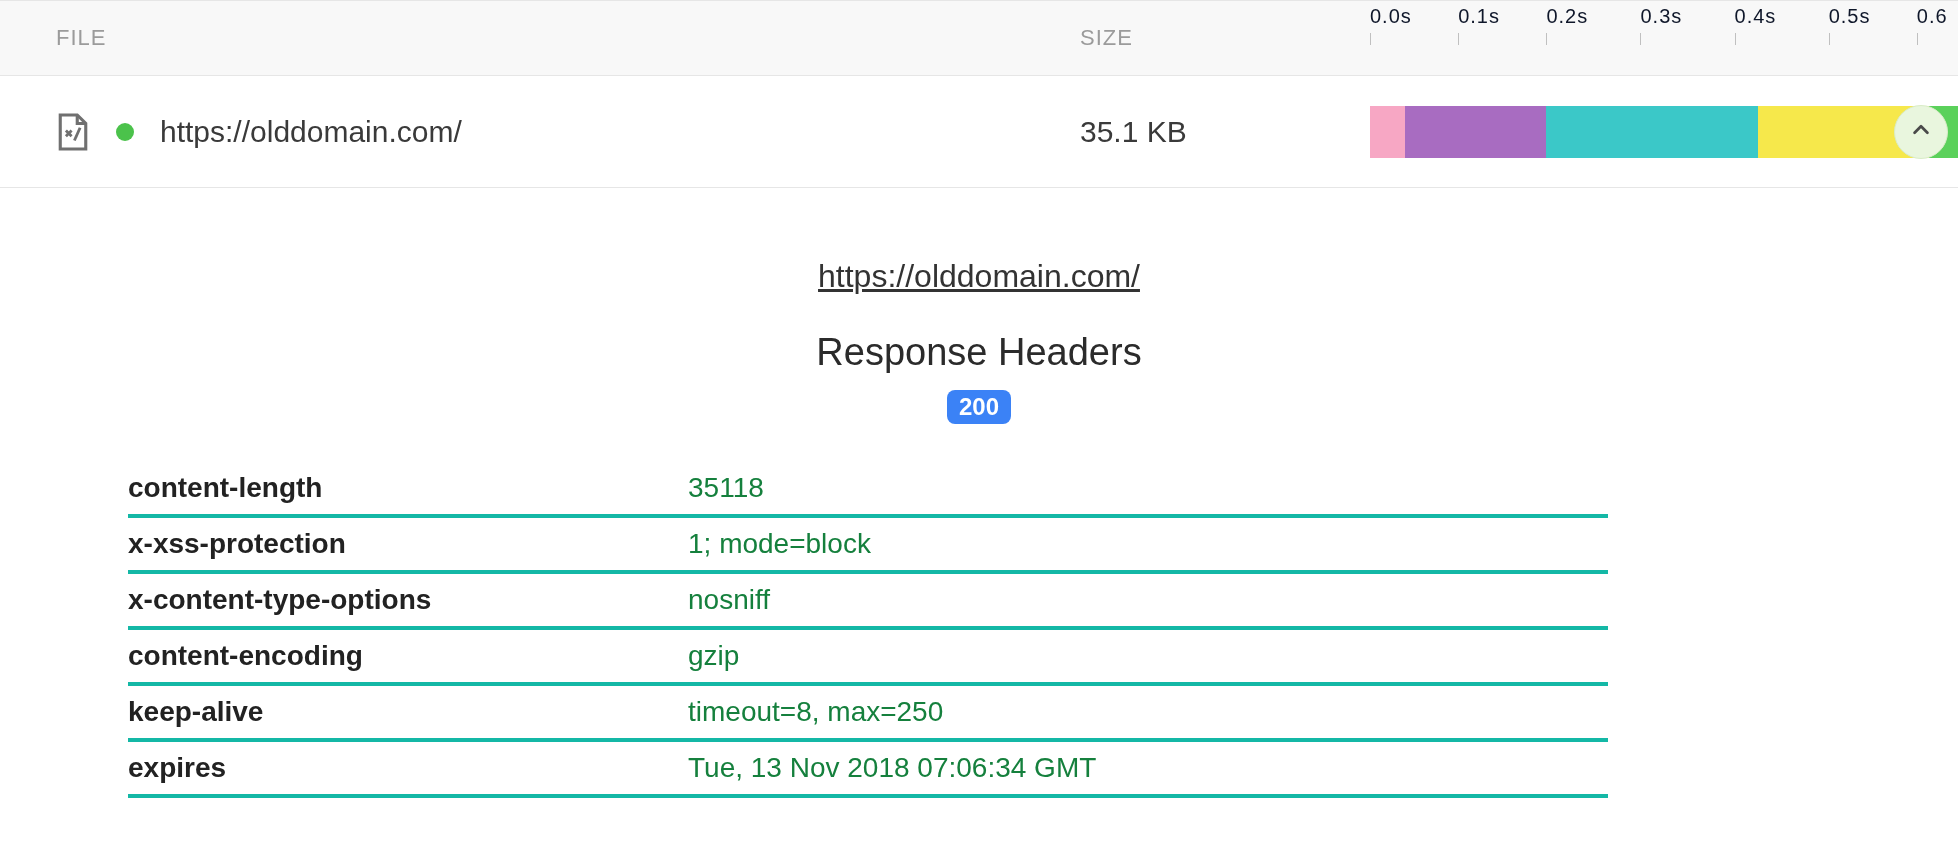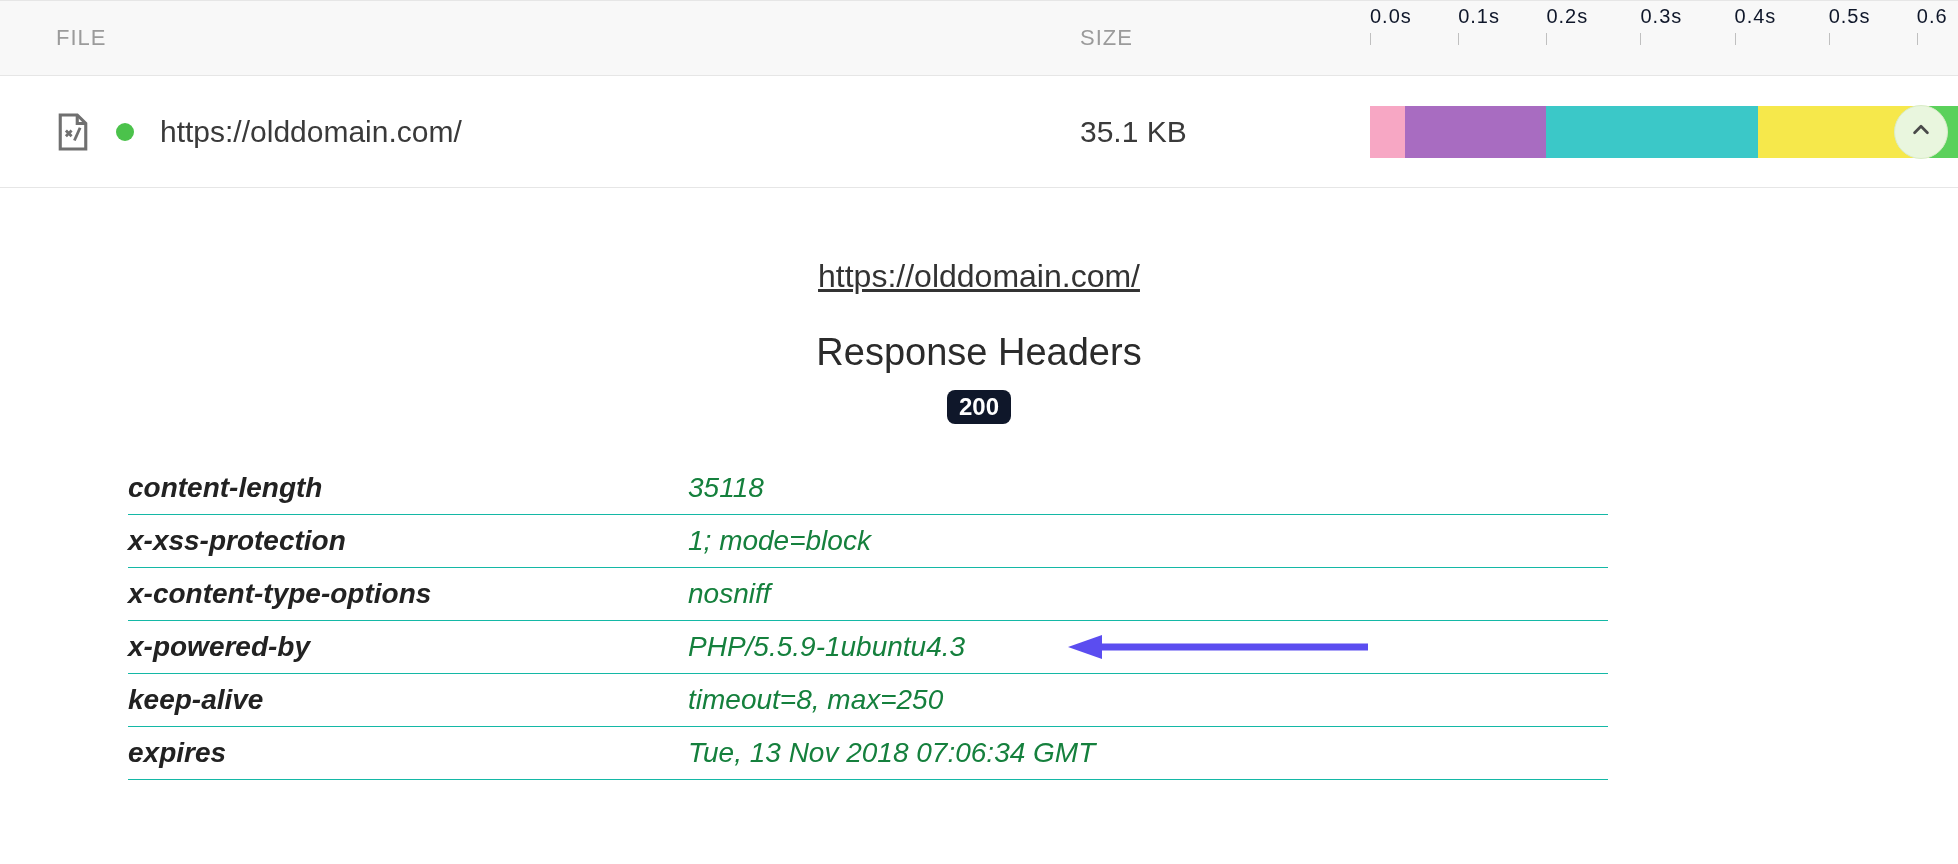--- a/index.html
+++ b/index.html
@@ -128,38 +128,37 @@
     display: flex;
     align-items: center;
     gap: 16px;
     font-size: 38px;
     font-weight: 400;
     color: #2b2b2b;
     margin-bottom: 38px;
     flex-direction: column;
   }
   .badge {
-    background: #0f172a;
+    background: #3b82f6;
     color: #fff;
     font-size: 24px;
     font-weight: 700;
     border-radius: 8px;
     padding: 3px 12px;
   }
   .headers-table {
     margin-left: 28px;
     width: 1480px;
   }
   .hrow {
     display: flex;
-    border-bottom: 1px solid #14b8a6;
+    border-bottom: 4px solid #14b8a6;
     padding: 10px 0;
     font-size: 28px;
     align-items: center;
-    font-style: italic;
   }
   .hkey {
     width: 560px;
     font-weight: 700;
     color: #222;
   }
   .hval {
     flex: 1;
     color: #15803d;
     position: relative;
@@ -239,30 +238,22 @@
     </div>
     <div class="hrow">
       <div class="hkey">x-xss-protection</div>
       <div class="hval">1; mode=block</div>
     </div>
     <div class="hrow">
       <div class="hkey">x-content-type-options</div>
       <div class="hval">nosniff</div>
     </div>
     <div class="hrow">
-      <div class="hkey">x-powered-by</div>
-      <div class="hval">
-        <span>PHP/5.5.9-1ubuntu4.3</span>
-        <span class="arrow-annot">
-          <svg width="300" height="28" viewBox="0 0 300 28">
-            <line x1="30" y1="14" x2="300" y2="14" stroke="#5b4df0" stroke-width="7"></line>
-            <polygon points="0,14 34,2 34,26" fill="#5b4df0"></polygon>
-          </svg>
-        </span>
-      </div>
+      <div class="hkey">content-encoding</div>
+      <div class="hval">gzip</div>
     </div>
     <div class="hrow">
       <div class="hkey">keep-alive</div>
       <div class="hval">timeout=8, max=250</div>
     </div>
     <div class="hrow">
       <div class="hkey">expires</div>
       <div class="hval">Tue, 13 Nov 2018 07:06:34 GMT</div>
     </div>
   </div>

